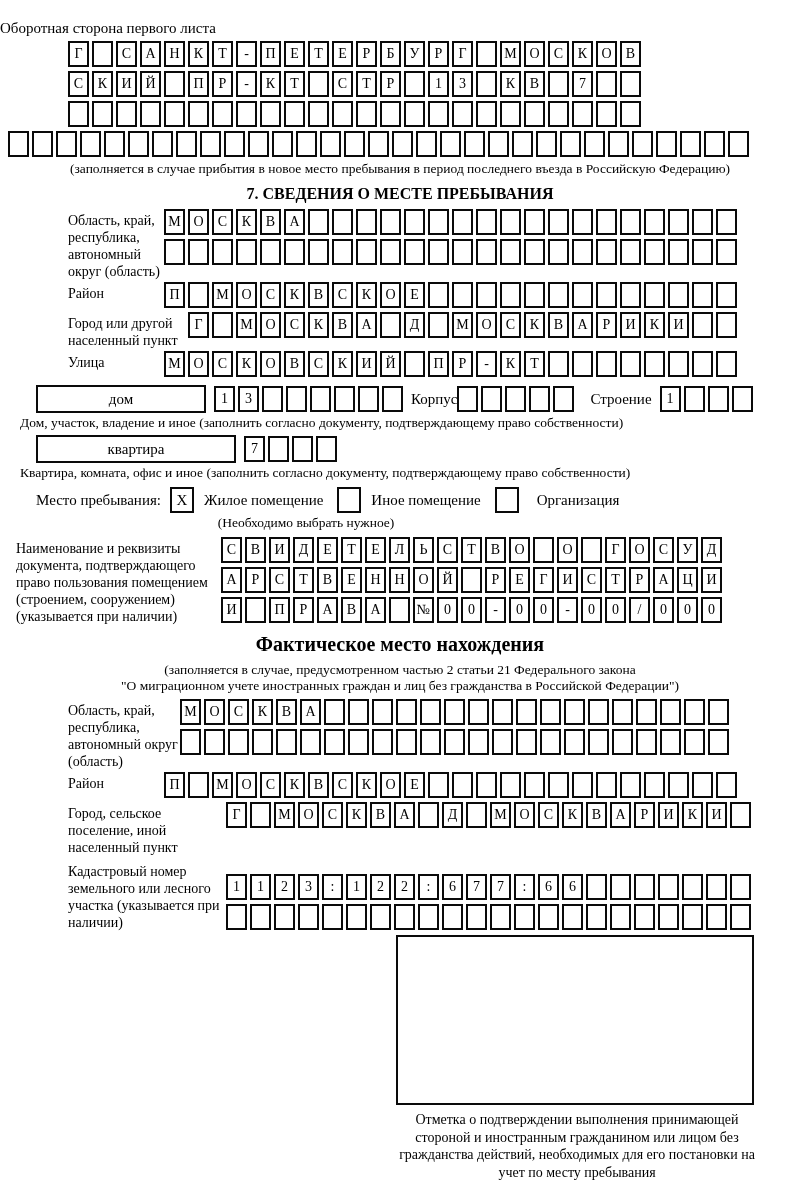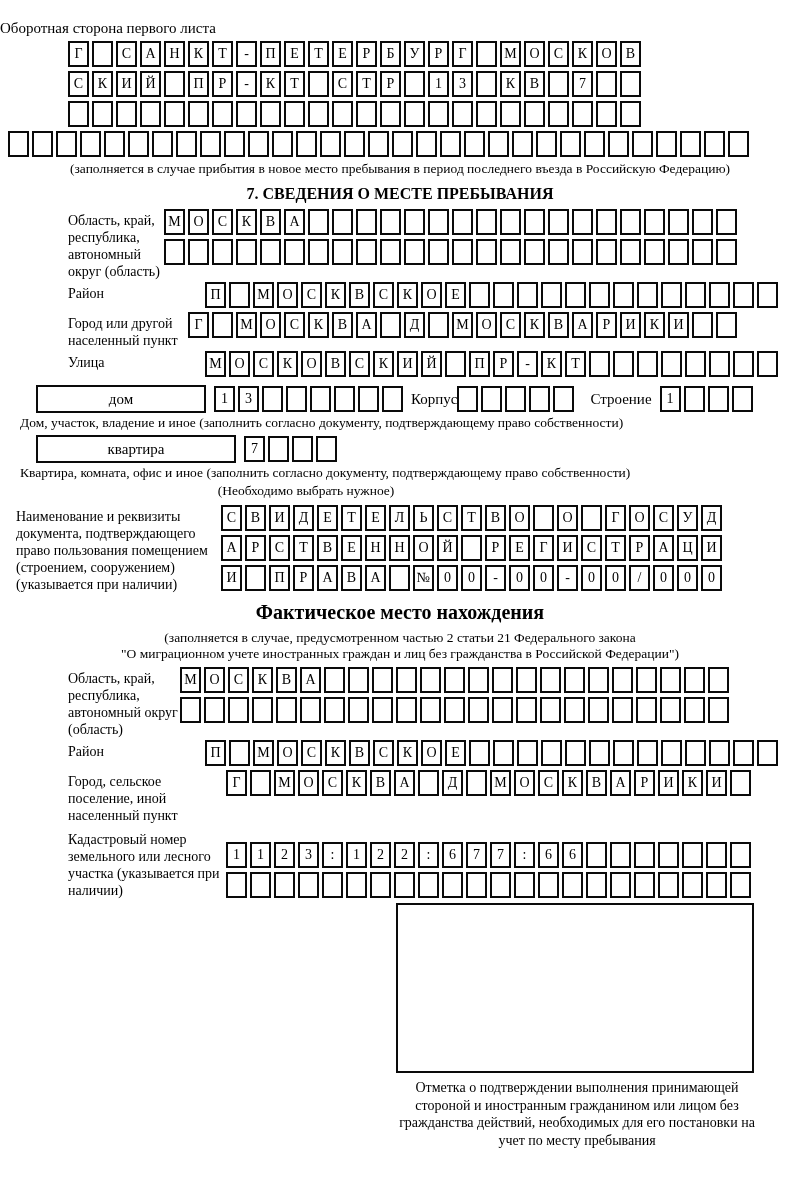--- a/index.html
+++ b/index.html
@@ -29,21 +29,21 @@
     display: inline-flex; align-items: center; justify-content: center;
     font-size: 14px; font-family: "Liberation Serif", serif;
   }
   .fullrow { margin-left: 8px; margin-top: 4px; }
 
   .note { font-size: 13.5px; line-height: 16px; }
   .center { text-align: center; }
   .sect-title { text-align: center; font-weight: bold; font-size: 16px; margin-top: 8px; }
   .sub-title { text-align: center; font-weight: bold; font-size: 20px; margin-top: 8px; }
 
-  .mt2 { margin-top: 2px; gap: 41px; } .mt4 { margin-top: 4px; } .mt5 { margin-top: 5px; }
+  .mt2 { margin-top: 2px; } .mt4 { margin-top: 4px; } .mt5 { margin-top: 5px; }
   .mt6 { margin-top: 6px; } .mt8 { margin-top: 8px; }
 
   .inline-row { display: flex; align-items: center; margin-left: 36px; }
   .named-box {
     border: 2px solid #0a0a0a; height: 28px;
     display: inline-flex; align-items: center; justify-content: center;
     font-size: 15px; flex-shrink: 0;
   }
   .box-dom { width: 170px; }
   .box-kv  { width: 200px; }
@@ -370,20 +370,29 @@
     <span style="width:8px"></span>
     <span class="cellrow">
         <span class="cell">7</span>
         <span class="cell"></span>
         <span class="cell"></span>
         <span class="cell"></span>
       </span>
   </div>
   <div class="note left-note mt2">Квартира, комната, офис и иное (заполнить согласно документу, подтверждающему право собственности)</div>
 
+  <div class="stay-row">
+    <span class="stay-label">Место пребывания:</span>
+    <span class="cell cb">X</span>
+    <span class="opt-label">Жилое помещение</span>
+    <span class="cell cb"></span>
+    <span class="opt-label">Иное помещение</span>
+    <span class="cell cb"></span>
+    <span class="opt-label" style="margin-left:18px">Организация</span>
+  </div>
   <div class="note mt2" style="margin-left:36px;width:540px;text-align:center">(Необходимо выбрать нужное)</div>
 
   <div class="frow mt6" style="margin-left:16px">
     <div class="flabel w205">Наименование и реквизиты документа, подтверждающего право пользования помещением (строением, сооружением) (указывается при наличии)</div>
     <div class="cells-col">
       <div class="cellrow">
           <span class="cell">С</span>
           <span class="cell">В</span>
           <span class="cell">И</span>
           <span class="cell">Д</span>

